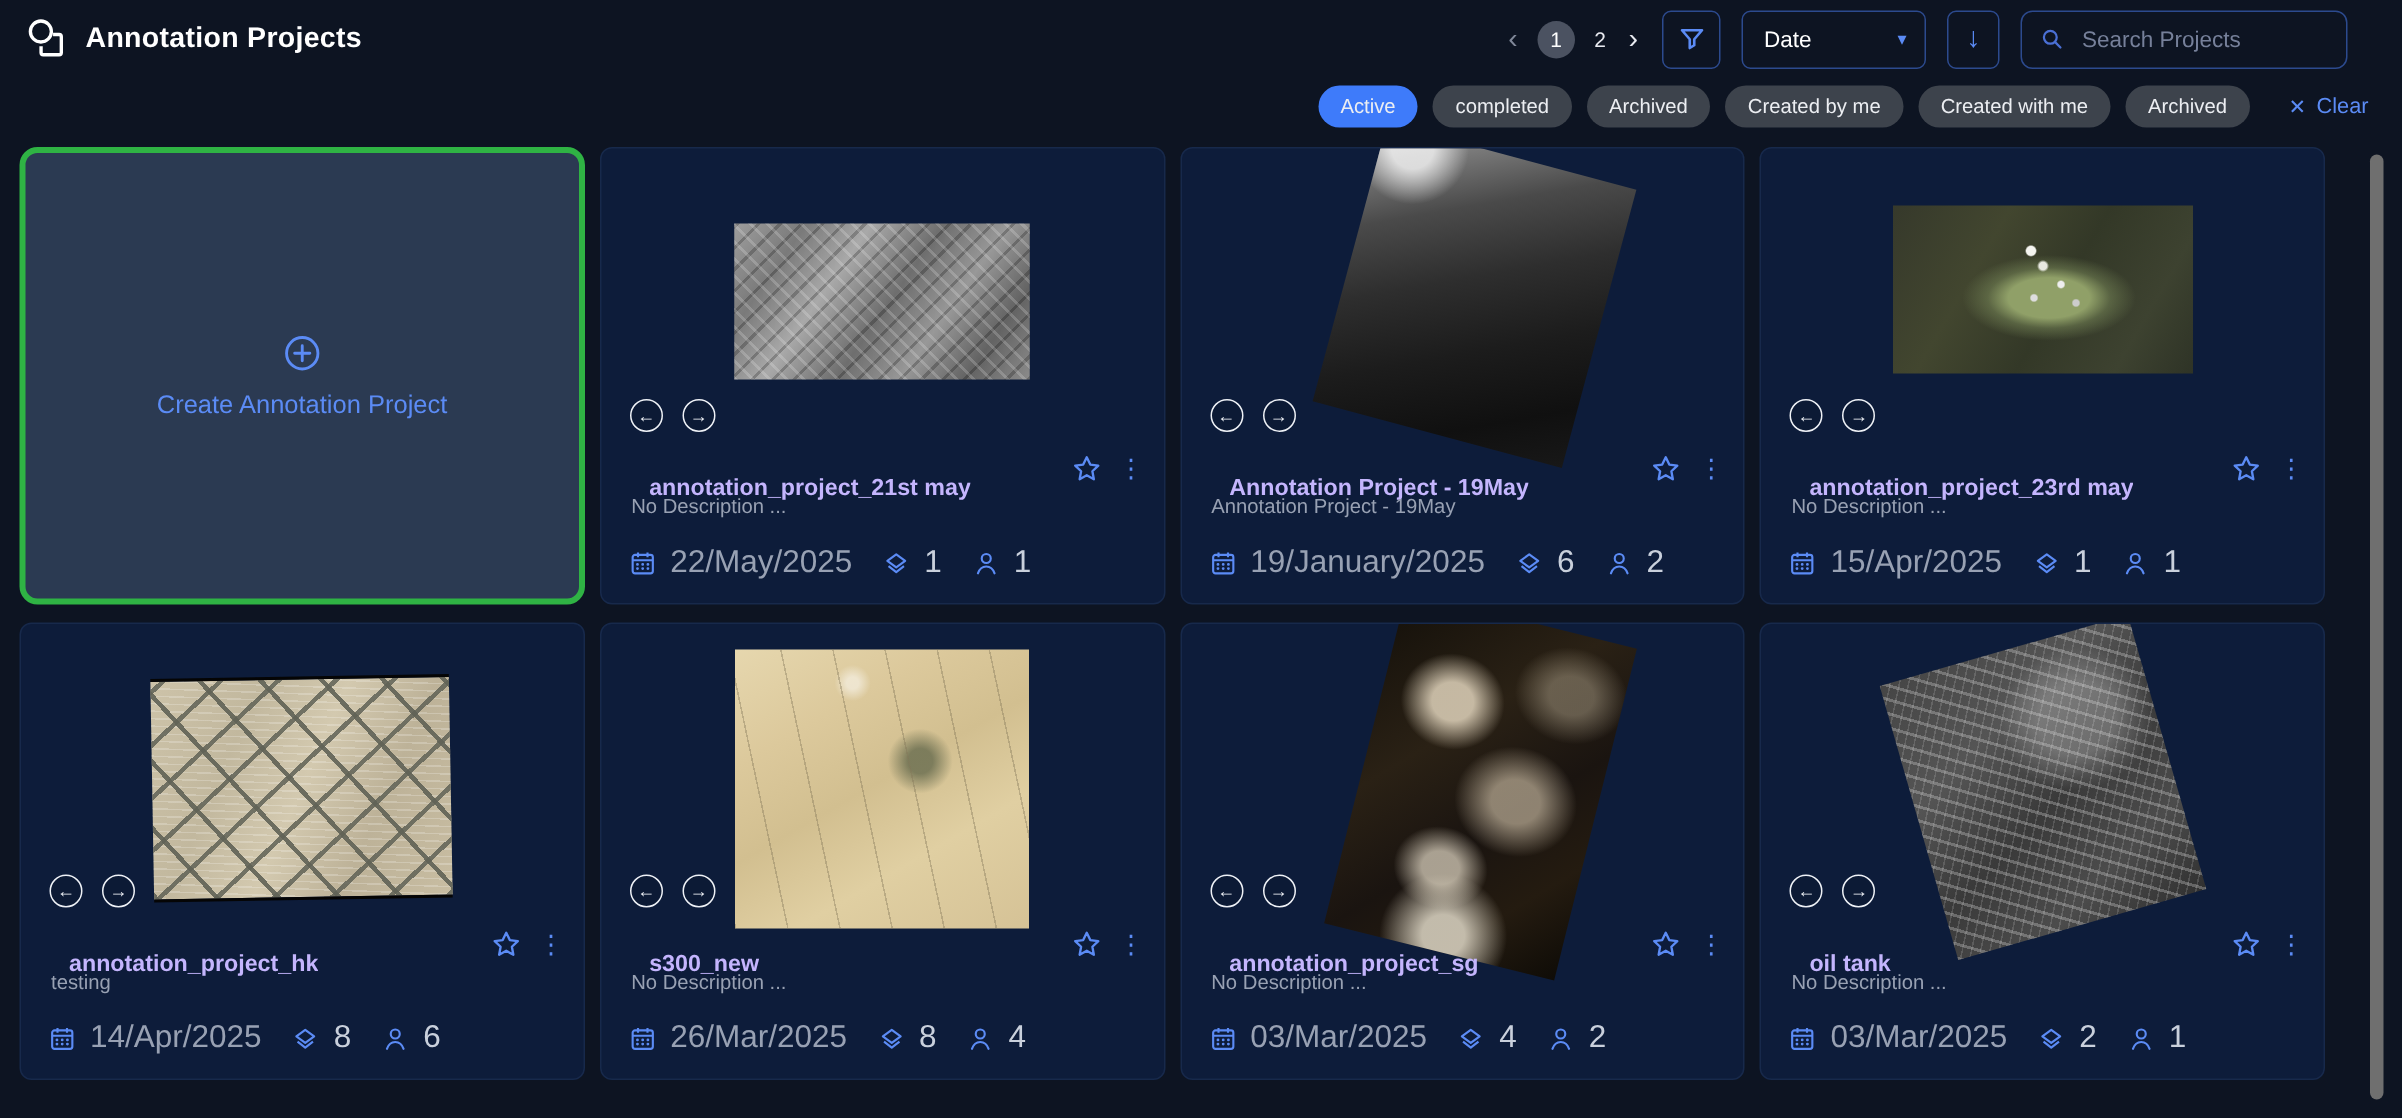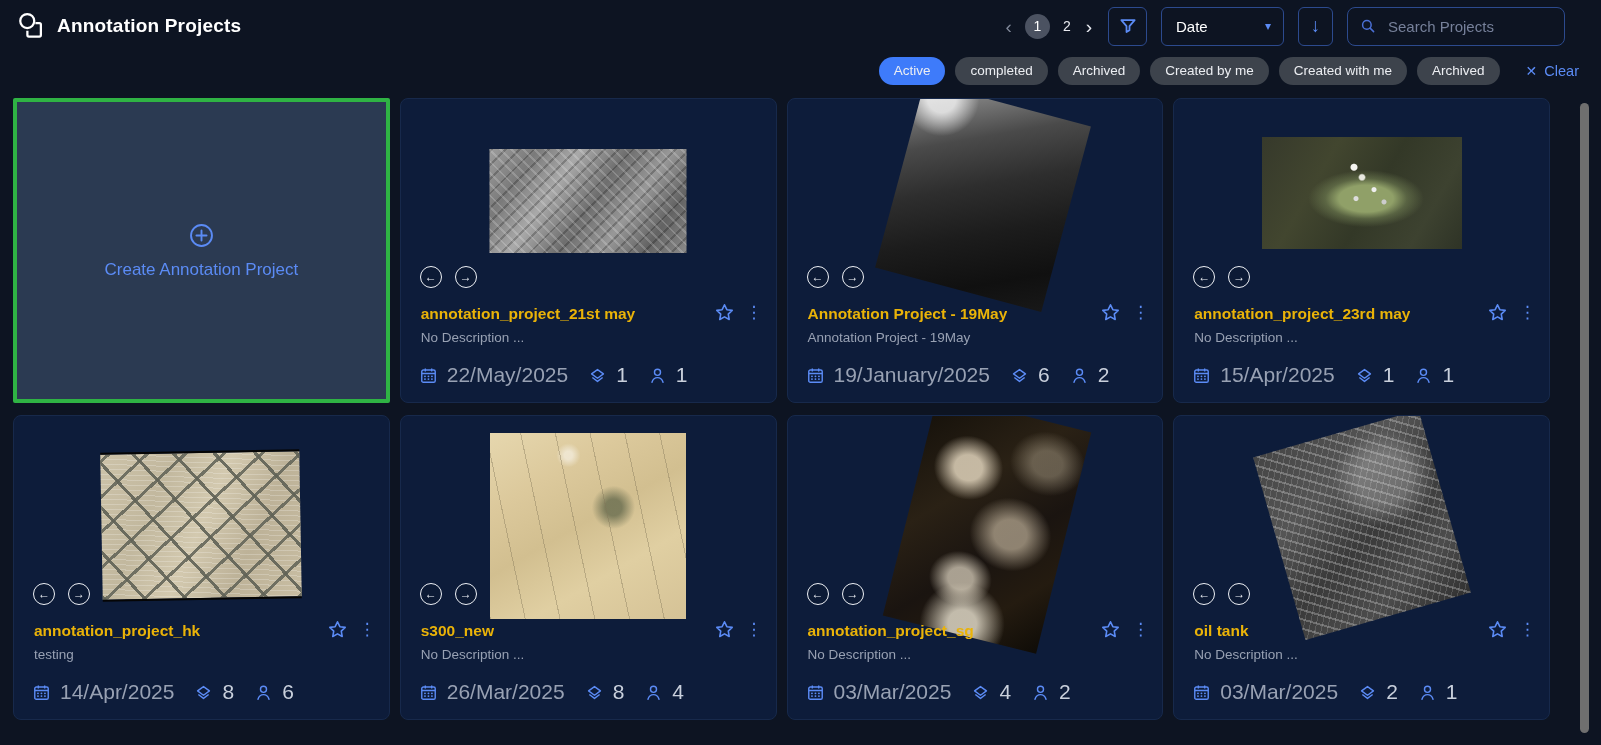--- a/index.html
+++ b/index.html
@@ -38,21 +38,21 @@
   .search-box input::placeholder{color:#76809a;}
   
   .chips-row{display:flex;align-items:center;gap:10px;padding:7px 16px 0;justify-content:flex-end;}
   .chip{background:var(--chip-bg);border:none;color:#eceef2;font-size:13.5px;padding:7px 15px;border-radius:16px;cursor:pointer;line-height:1;}
   .chip.active{background:var(--accent-blue);}
   .clear-btn{background:none;border:none;display:flex;align-items:center;gap:7px;color:var(--icon-blue);font-size:14.5px;margin-left:10px;cursor:pointer;}
   .clear-x{font-size:14px;line-height:1;}
   
   .grid{position:absolute;left:13px;top:98px;width:1537px;display:grid;grid-template-columns:repeat(4,1fr);gap:12px 10px;}
   .card{position:relative;height:305px;background:var(--card-bg);border:1px solid #17294b;border-radius:8px;overflow:hidden;}
-  .create-card{background:#2b3a52;border:4px solid var(--create-green);border-radius:2px;display:flex;flex-direction:column;align-items:center;justify-content:center;gap:11px;color:var(--icon-blue);cursor:pointer;overflow:hidden;}
+  .create-card{background:#2b3a52;border:4px solid var(--create-green);border-radius:12px;display:flex;flex-direction:column;align-items:center;justify-content:center;gap:11px;color:var(--icon-blue);cursor:pointer;overflow:hidden;}
   .create-card svg{width:27px;height:27px;}
   .create-label{font-size:17px;}
   
   .thumb-zone{position:absolute;top:0;left:0;right:0;height:210px;}
   .thumb{position:absolute;left:50%;}
   .t1{width:197px;height:104px;top:50px;transform:translateX(-50%);
       background:repeating-linear-gradient(45deg,rgba(255,255,255,.18) 0 2px,transparent 2px 8px),
       repeating-linear-gradient(-45deg,rgba(0,0,0,.22) 0 2px,transparent 2px 10px),
       linear-gradient(125deg,#9d9d9d 0%,#7a7a7a 18%,#a9a9a9 34%,#6e6e6e 52%,#989898 68%,#636363 84%,#8b8b8b 100%);}
   .t2{width:172px;height:192px;top:2px;left:calc(50% + 8px);transform:translateX(-50%) rotate(15deg);
@@ -88,21 +88,21 @@
       repeating-linear-gradient(118deg,rgba(255,255,255,.14) 0 1px,transparent 1px 6px),
       radial-gradient(ellipse 30% 25% at 70% 30%,rgba(200,200,200,.35) 0 50%,transparent 100%),
       linear-gradient(150deg,#454545 0%,#555555 30%,#3a3a3a 55%,#4c4c4c 78%,#303030 100%);}
   
   .nav-arrows{position:absolute;left:19px;top:167px;display:flex;gap:13px;z-index:3;}
   .circle-btn{width:22px;height:22px;border-radius:50%;border:1.6px solid #eef1f6;background:rgba(10,20,40,.25);color:#eef1f6;display:flex;align-items:center;justify-content:center;font-size:12px;line-height:1;cursor:pointer;padding:0;}
   .card-actions{position:absolute;right:13px;top:203px;display:flex;align-items:flex-start;gap:11px;z-index:3;color:var(--icon-blue);}
   .star{cursor:pointer;display:block;background:none;border:none;color:var(--icon-blue);padding:0;}
   .star svg{width:21px;height:21px;display:block;}
   .dots{background:none;border:none;color:var(--icon-blue);font-size:17px;line-height:1;margin-top:2px;cursor:pointer;padding:0;}
-  .card-title{position:absolute;left:20px;top:206px;margin:0;font-size:15.5px;font-weight:600;color:#eab308;z-index:2;max-width:300px;white-space:nowrap;overflow:hidden;}
+  .card-title{position:absolute;left:20px;top:206px;margin:12px;font-size:15.5px;font-weight:600;color:#c4b5fd;z-index:2;max-width:300px;white-space:nowrap;overflow:hidden;}
   .card-desc{position:absolute;left:20px;top:231px;margin:0;font-size:13.5px;color:var(--text-gray);z-index:2;}
   .meta{position:absolute;left:18px;bottom:15px;display:flex;align-items:center;gap:9px;font-size:21px;color:var(--text-gray);z-index:2;}
   .meta svg{width:19px;height:19px;color:var(--icon-blue);display:block;}
   .meta .count{color:#c9d0dc;}
   .meta .gap{width:2px;}
   
   .scroll-thumb{position:absolute;right:12px;top:103px;width:9px;height:630px;background:var(--scrollbar-thumb);border-radius:5px;cursor:pointer;}
 </style>
 </head>
 <body>

